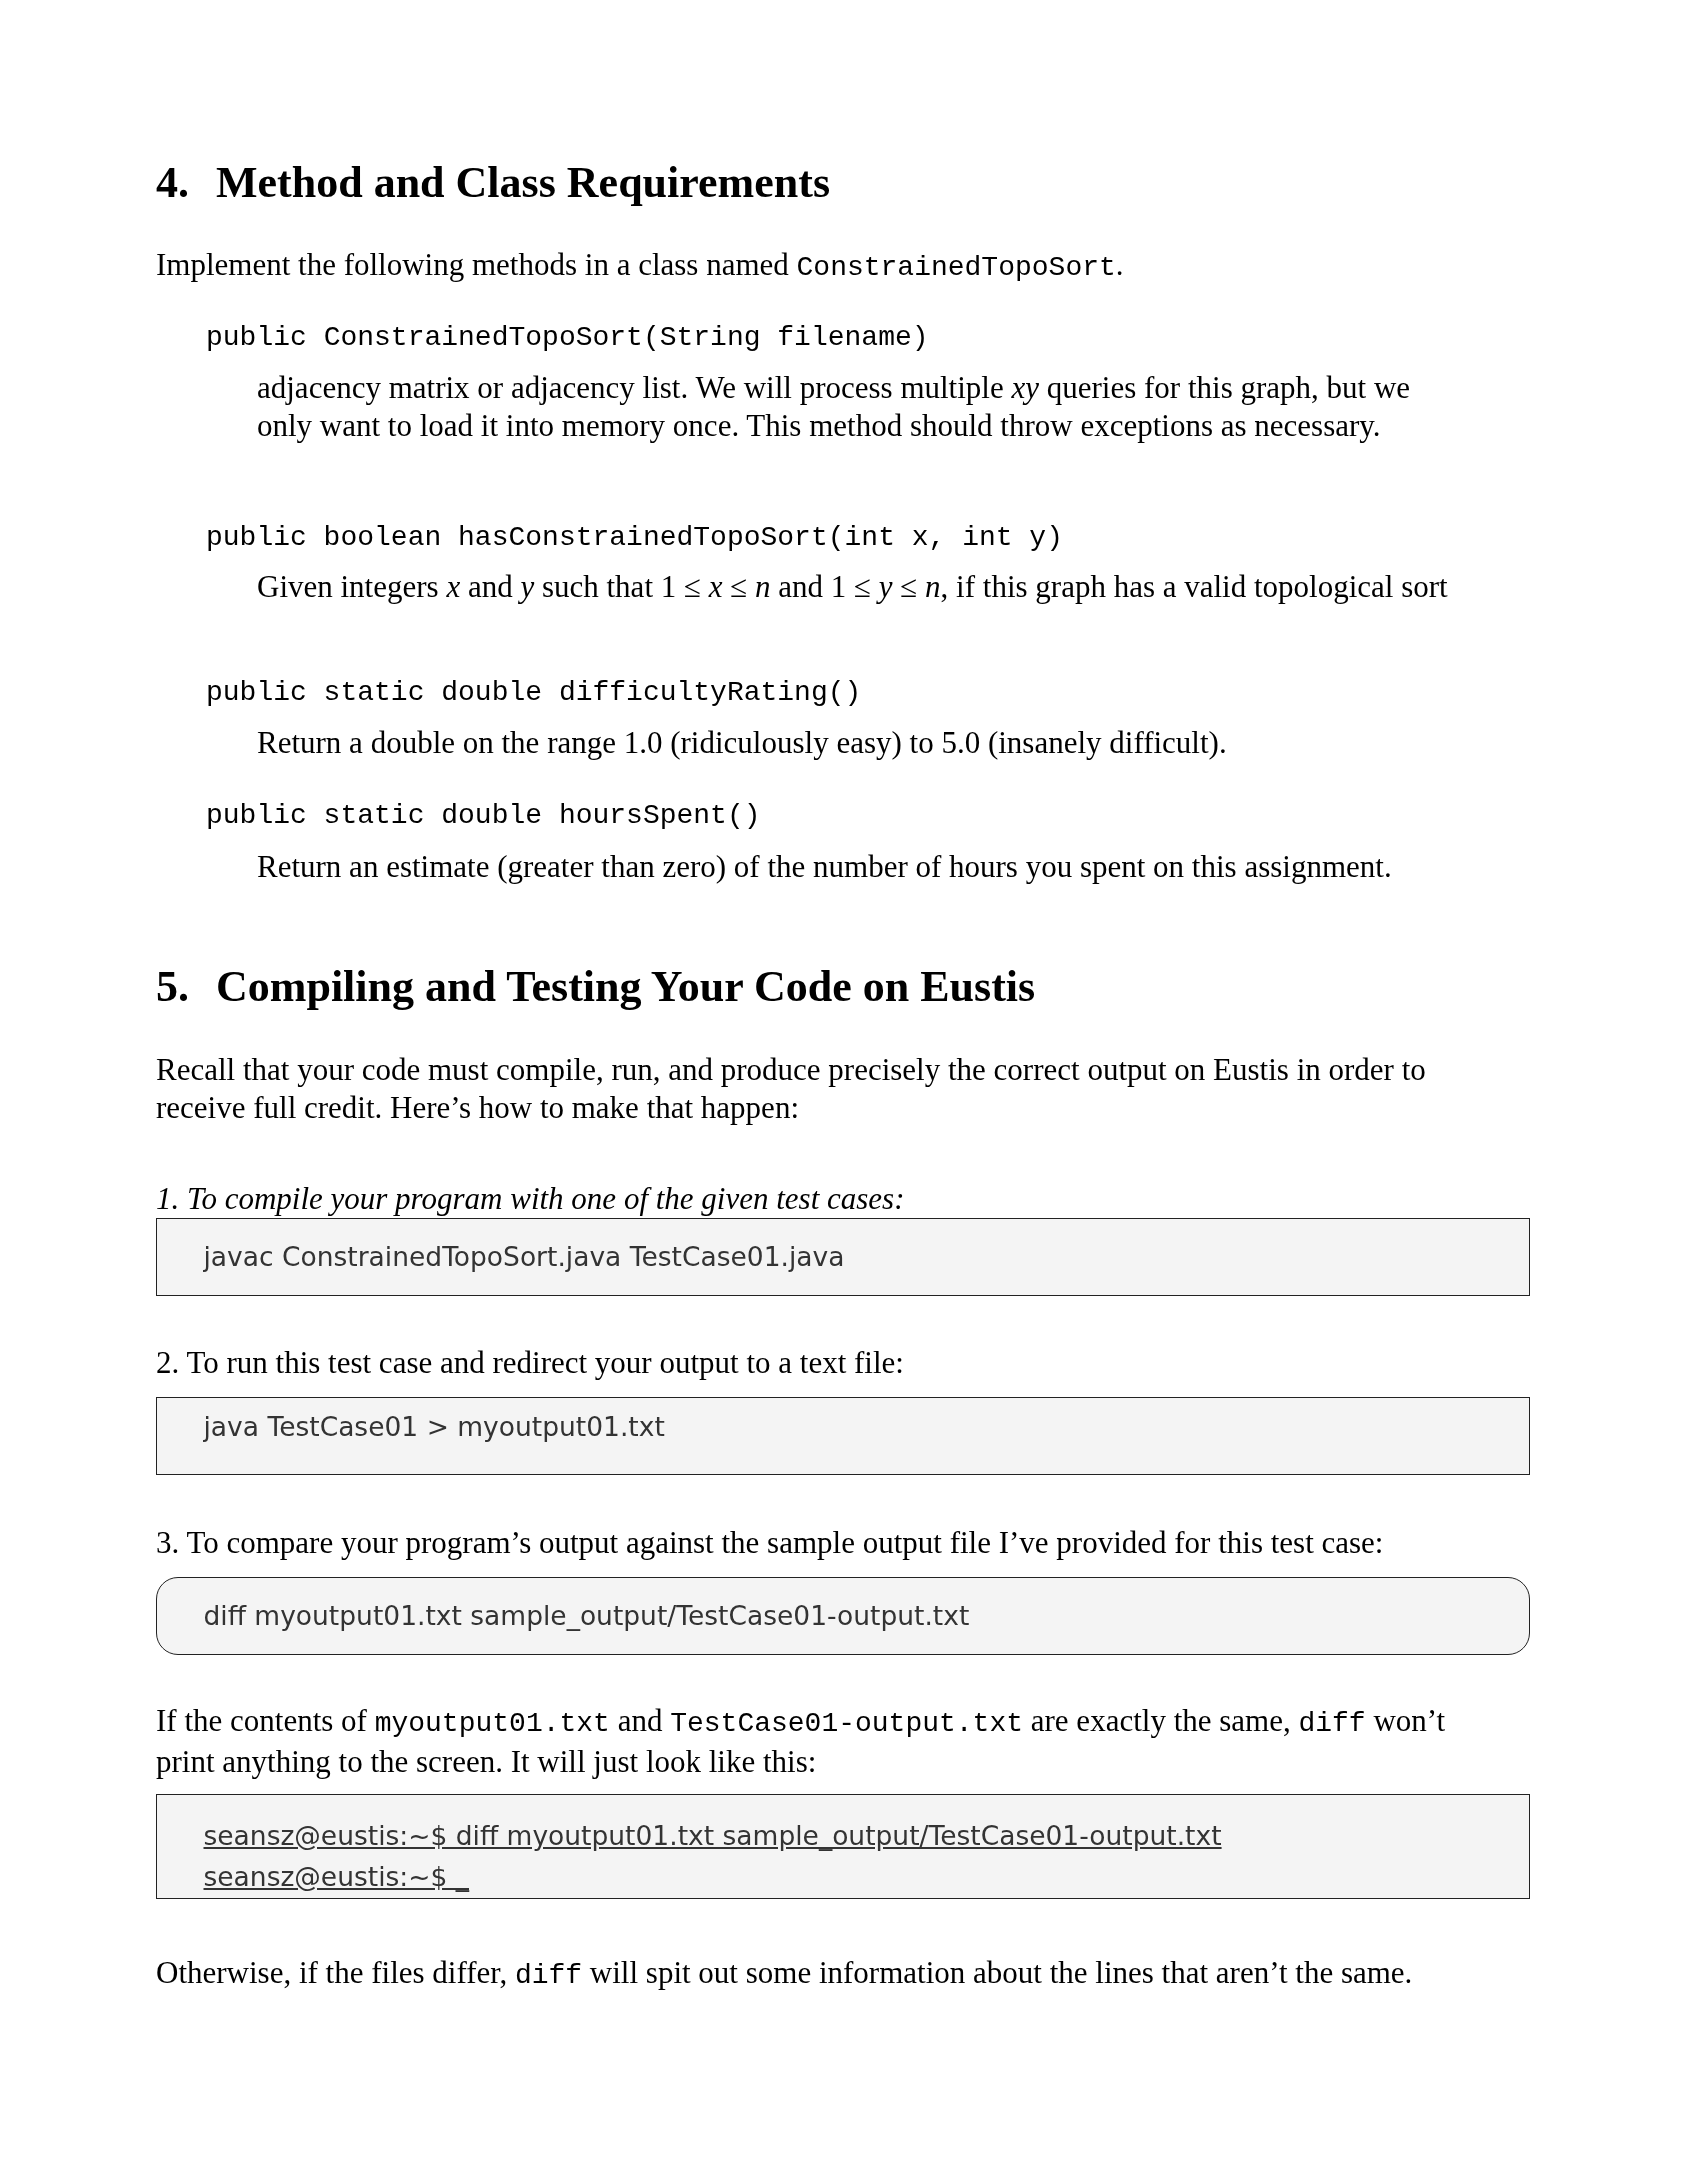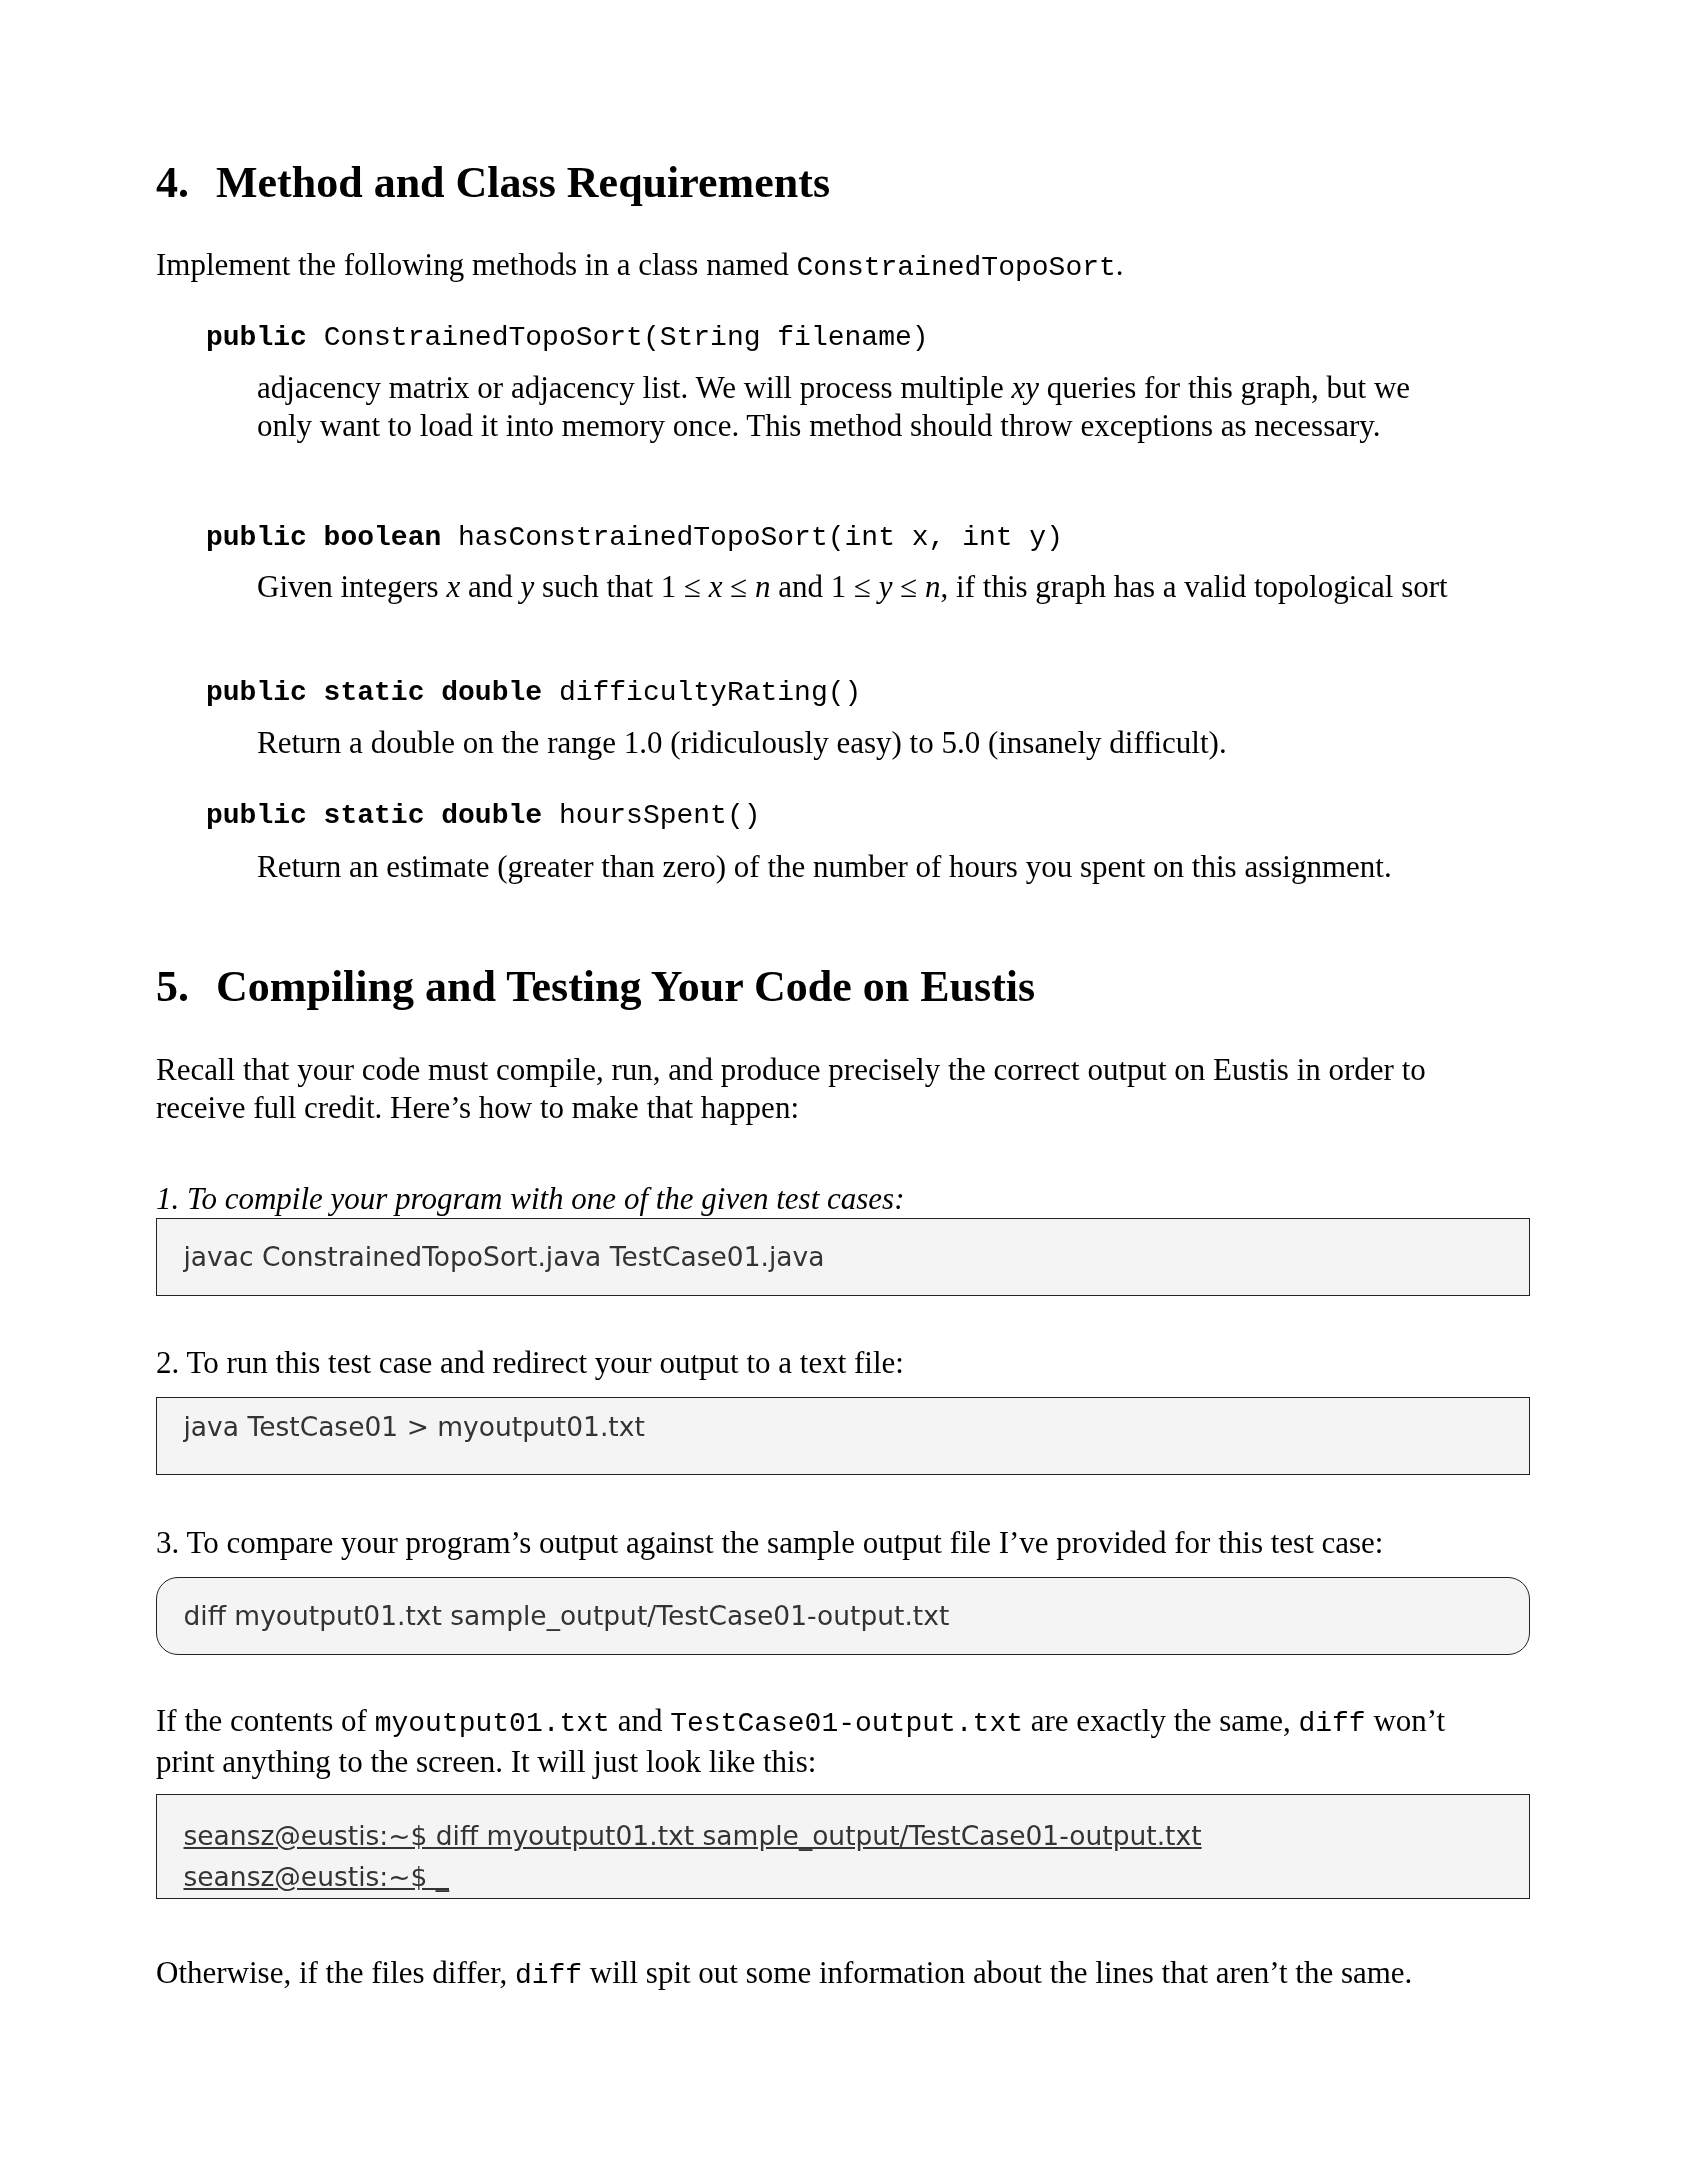--- a/index.html
+++ b/index.html
@@ -7,31 +7,31 @@
       width: 1687px; height: 2183px; position: relative; overflow: hidden;
       font-family: "Liberation Serif", "DejaVu Serif", serif;
       color: #000;
     }
     .abs { position: absolute; white-space: nowrap; }
     .h { font-weight: bold; font-size: 44px; line-height: 1; }
     .h .num { display: inline-block; width: 60px; }
     .p { font-size: 31px; line-height: 38px; }
     .mono { font-family: "Liberation Mono", "DejaVu Sans Mono", monospace; font-size: 28px; }
     .sig { font-family: "Liberation Mono", "DejaVu Sans Mono", monospace; font-size: 28px; line-height: 1; }
-    .sig b { font-weight: bold; text-align: center; }
+    .sig b { font-weight: normal; text-align: center; }
     i { font-style: italic; }
     sup { font-size: 60%; vertical-align: 0.6em; line-height: 0; }
     .box {
       position: absolute; left: 156px; width: 1374px;
       background: #f4f4f4; border: 1.3px solid #222;
       box-sizing: border-box;
       font-family: "DejaVu Sans", "Liberation Sans", sans-serif;
       font-size: 26.5px; color: #333; padding-left: 26.5px;
     }
-    .box .line { white-space: nowrap; line-height: 41px; }
+    .box .line { white-space: nowrap; line-height: 41px; margin-left: 20px; }
   </style>
 </head>
 <body>
 
 <div class="abs h" style="left:156px; top:161px;">
   <span class="num">4.</span><span>Method and Class Requirements</span>
 </div>
 
 <div class="abs p" style="left:156px; top:246px;">
   <span>Implement the following methods in a class named </span><span class="mono">ConstrainedTopoSort</span><span>.</span>

